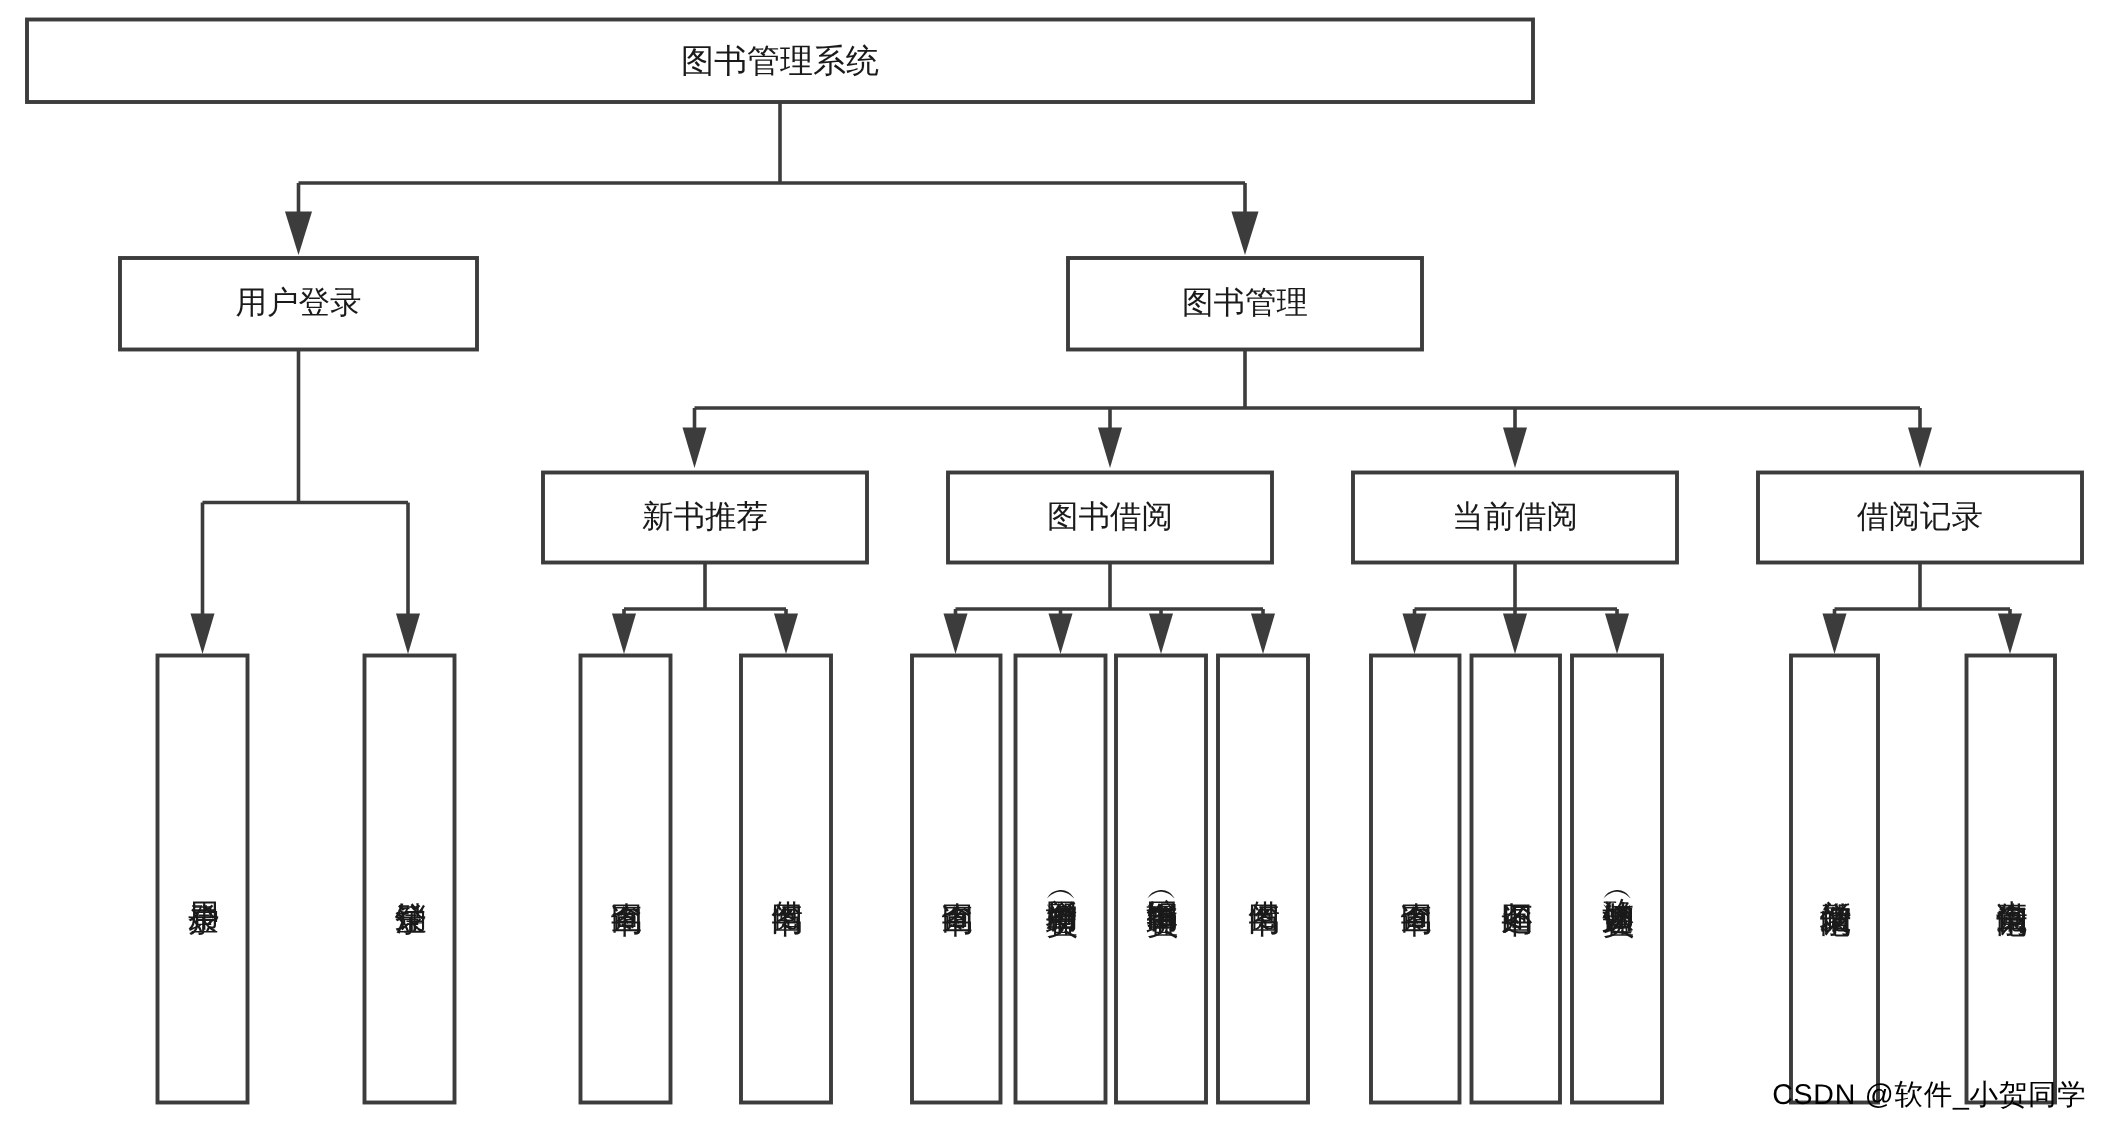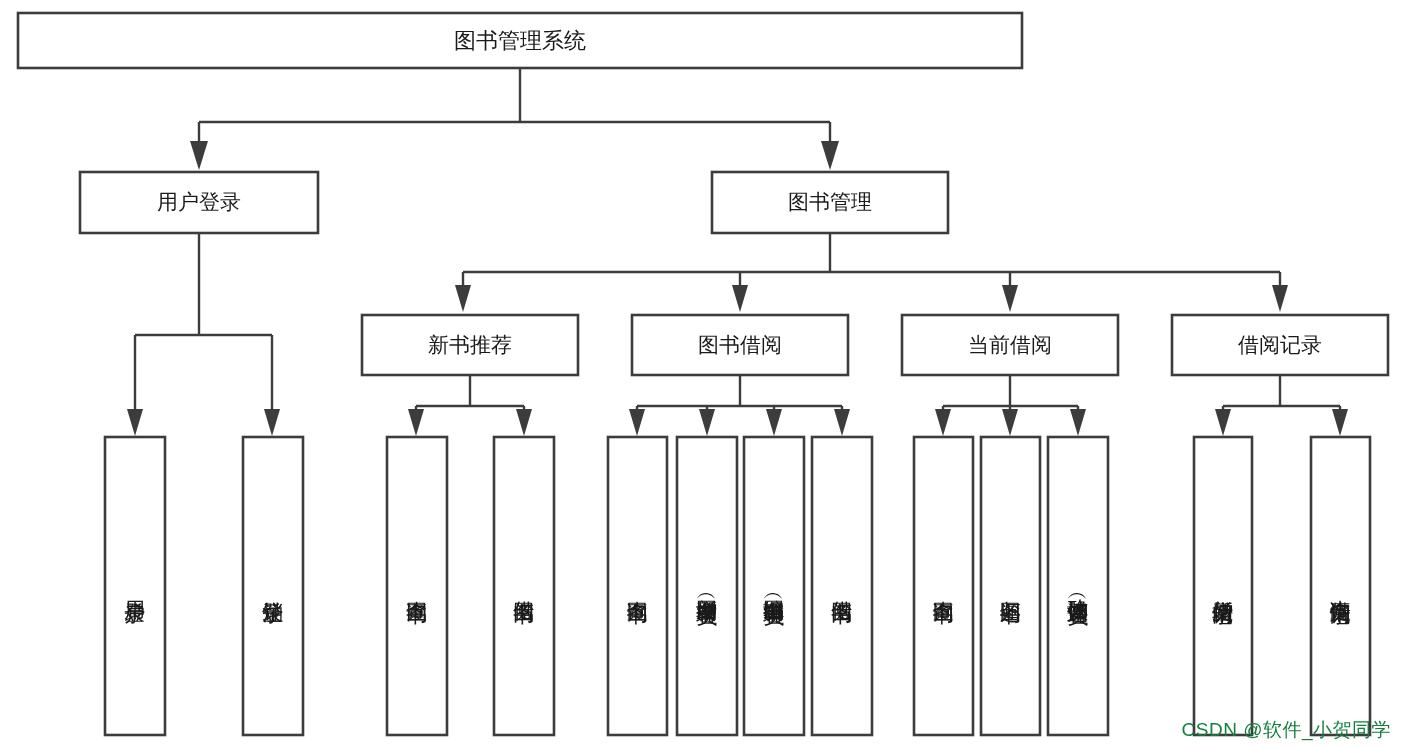--- a/index.html
+++ b/index.html
@@ -68,21 +68,21 @@
     align-items: center;
     justify-content: center;
     pointer-events: none;
   }
   .watermark {
     position: absolute;
     right: 14px;
     bottom: 4px;
     font-family: "Liberation Sans", "DejaVu Sans", sans-serif;
     font-size: 19px;
-    color: #15803d;
+    color: #000000;
     white-space: nowrap;
     letter-spacing: 0.5px;
     margin-top: 15px;
   }
 </style>
 </head>
 <body>
 
 <div id="diagram-root">
 

